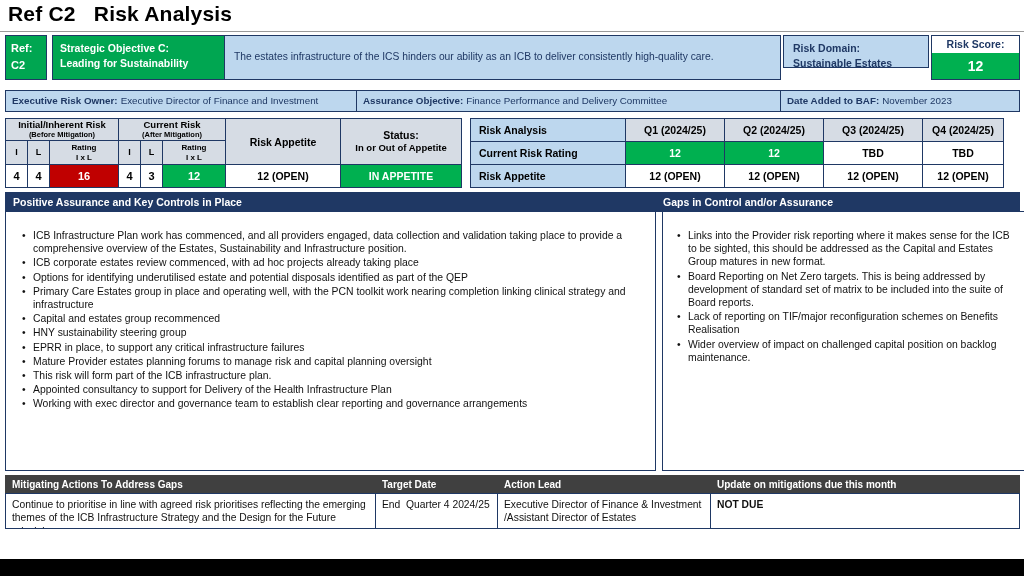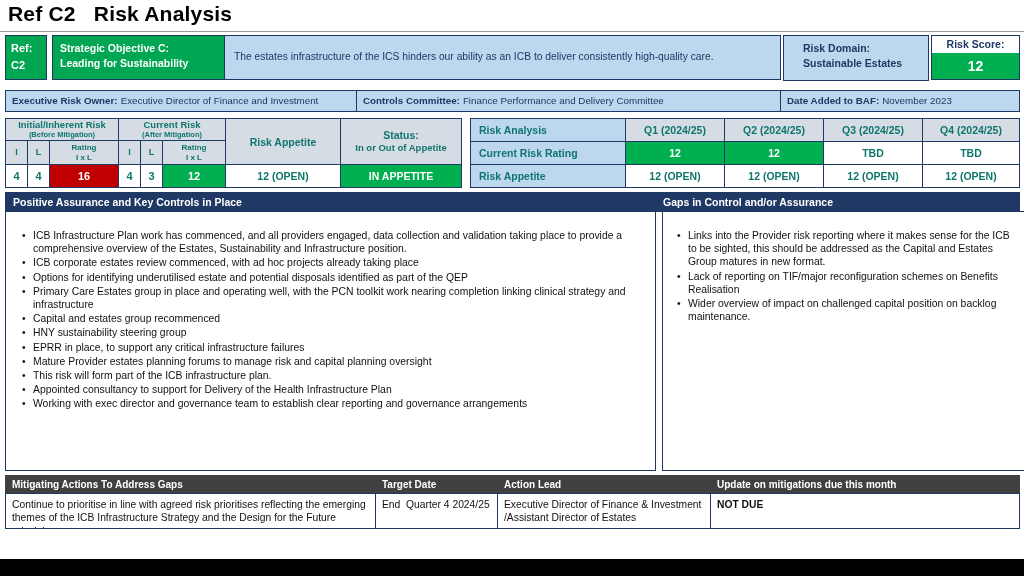--- a/index.html
+++ b/index.html
@@ -11,34 +11,34 @@
 
   
   .title { left:8px; top:2px; font-size:21px; font-weight:bold; color:#000; white-space:pre; letter-spacing:.2px; }
   .title-rule { left:0; top:31px; width:1024px; height:1px; background:#9a9a9a; }
 
   
   .hdr-box { border:1px solid #1F3864; }
   .ref-box { left:5px; top:35px; width:42px; height:45px; background:#00A651; color:#fff; font-weight:bold; font-size:11px; padding:4px 5px; line-height:1.5; }
   .obj-box { left:52px; top:35px; width:174px; height:45px; background:#00A651; color:#fff; font-weight:bold; font-size:10.5px; padding:5px 7px; line-height:1.45; }
   .pr-box { left:224px; top:35px; width:557px; height:45px; background:#BDD7EE; color:#1F3864; font-size:10.3px; padding:4px 9px; display:flex; flex-direction:column; justify-content:center; line-height:1.4; }
-  .dom-box { left:783px; top:35px; width:146px; height:46px; background:#BDD7EE; color:#1F3864; font-weight:bold; font-size:10.5px; padding:5px 19px; line-height:1.45; }
+  .dom-box { left:783px; top:35px; width:146px; height:33px; background:#BDD7EE; color:#1F3864; font-weight:bold; font-size:10.5px; padding:5px 9px; line-height:1.45; }
   .score-box { left:931px; top:35px; width:89px; height:45px; background:#fff; text-align:center; }
   .score-label { font-size:10.5px; font-weight:bold; color:#1F3864; line-height:17px; }
   .score-value { position:absolute; left:0; right:0; top:17px; bottom:0; background:#00B050; color:#fff; font-weight:bold; font-size:14px; display:flex; align-items:center; justify-content:center; }
 
   
   .meta-cell { top:90px; height:22px; background:#BDD7EE; border:1px solid #1F3864; font-size:9.8px; color:#1F3864; padding:4px 6px; white-space:nowrap; overflow:hidden; }
   .meta-cell .b { margin-right:3px; }
   .meta1 { left:5px; width:352px; }
   .meta2 { left:356px; width:425px; }
   .meta3 { left:780px; width:240px; }
 
   
-  .cell { border:1px solid #1F3864; color:#0f766e; background:#fff; text-align:center; overflow:hidden; }
+  .cell { border:1px solid #1F3864; color:#000000; background:#fff; text-align:center; overflow:hidden; }
   .hgray { background:#D6DCE4; }
   .lblue { background:#BDD7EE; }
   .ghdr { top:118px; height:23px; font-weight:bold; line-height:1.15; padding-top:1px; }
   .ghdr .t1 { font-size:9.5px; display:block; }
   .ghdr .t2 { font-size:7.5px; display:block; }
   .sub { top:140px; height:25px; font-weight:bold; }
   .sub.il { font-size:9px; line-height:23px; }
   .sub.rating { font-size:8px; line-height:1.2; padding-top:2px; }
   .dat { top:164px; height:24px; font-weight:bold; font-size:11px; line-height:22px; }
   .c-i1 { left:5px; width:23px; }  .c-l1 { left:27px; width:23px; }  .c-r1 { left:49px; width:70px; }
@@ -51,21 +51,21 @@
   .c-stat { left:340px; width:122px; font-size:10.5px; }
   .red { background:#C00000; color:#fff; }
   .green { background:#00B050; color:#fff; }
 
   
   .q-r1 { top:118px; height:24px; }
   .q-r2 { top:141px; height:24px; }
   .q-r3 { top:164px; height:24px; }
   .q-lab { left:470px; width:156px; text-align:left; padding-left:8px; font-weight:bold; font-size:10.5px; line-height:22px; }
   .q-c1 { left:625px; width:100px; } .q-c2 { left:724px; width:100px; }
-  .q-c3 { left:823px; width:100px; } .q-c4 { left:922px; width:98px; }
+  .q-c3 { left:823px; width:100px; } .q-c4 { left:922px; width:82px; }
   .q-val { font-weight:bold; font-size:10.5px; line-height:22px; }
 
   
   .panel-hdr { top:192px; height:20px; background:#1F3864; color:#fff; font-weight:bold; font-size:10.5px; line-height:20px; padding-left:8px; }
   .panel-box { top:211px; height:260px; background:#fff; border:1px solid #1F3864; }
   .pa-h { left:5px; width:651px; } .pa-b { left:5px; width:651px; }
   .gp-h { left:655px; width:365px; } .gp-b { left:662px; width:365px; }
   .bullets { list-style:none; font-size:10.4px; line-height:1.27; color:#111; }
   .pa-b .bullets { padding:17px 16px 0 14px; }
   .gp-b .bullets { padding:17px 10px 0 12px; }
@@ -107,21 +107,21 @@
   </div>
   <div class="abs hdr-box score-box">
     <div class="score-label">Risk Score:</div>
     <div class="score-value">12</div>
   </div>
 
   <div class="abs meta-cell meta1">
     <span class="b">Executive Risk Owner:</span><span>Executive Director of Finance and Investment</span>
   </div>
   <div class="abs meta-cell meta2">
-    <span class="b">Controls Committee:</span><span>Finance Performance and Delivery Committee</span>
+    <span class="b">Assurance Objective:</span><span>Finance Performance and Delivery Committee</span>
   </div>
   <div class="abs meta-cell meta3">
     <span class="b">Date Added to BAF:</span><span>November 2023</span>
   </div>
 
   <div class="abs cell hgray ghdr g1">
     <span class="t1">Initial/Inherent Risk</span>
     <span class="t2">(Before Mitigation)</span>
   </div>
   <div class="abs cell hgray ghdr g2">
@@ -188,20 +188,21 @@
         <li>This risk will form part of the ICB infrastructure plan.</li>
         <li>Appointed consultancy to support for Delivery of the Health Infrastructure Plan</li>
         <li>Working with exec director and governance team to establish clear reporting and governance arrangements</li>
       </ul>
   </div>
 
   <div class="abs panel-hdr gp-h">Gaps in Control and/or Assurance</div>
   <div class="abs panel-box gp-b">
     <ul class="bullets">
         <li>Links into the Provider risk reporting where it makes sense for the ICB to be sighted, this should be addressed as the Capital and Estates Group matures in new format.</li>
+        <li>Board Reporting on Net Zero targets. This is being addressed by development of standard set of matrix to be included into the suite of Board reports.</li>
         <li>Lack of reporting on TIF/major reconfiguration schemes on Benefits Realisation</li>
         <li>Wider overview of impact on challenged capital position on backlog maintenance.</li>
       </ul>
   </div>
 
   <div class="abs mit-h mh1">Mitigating Actions To Address Gaps</div>
   <div class="abs mit-h mh2">Target Date</div>
   <div class="abs mit-h mh3">Action Lead</div>
   <div class="abs mit-h mh4">Update on mitigations due this month</div>
 

